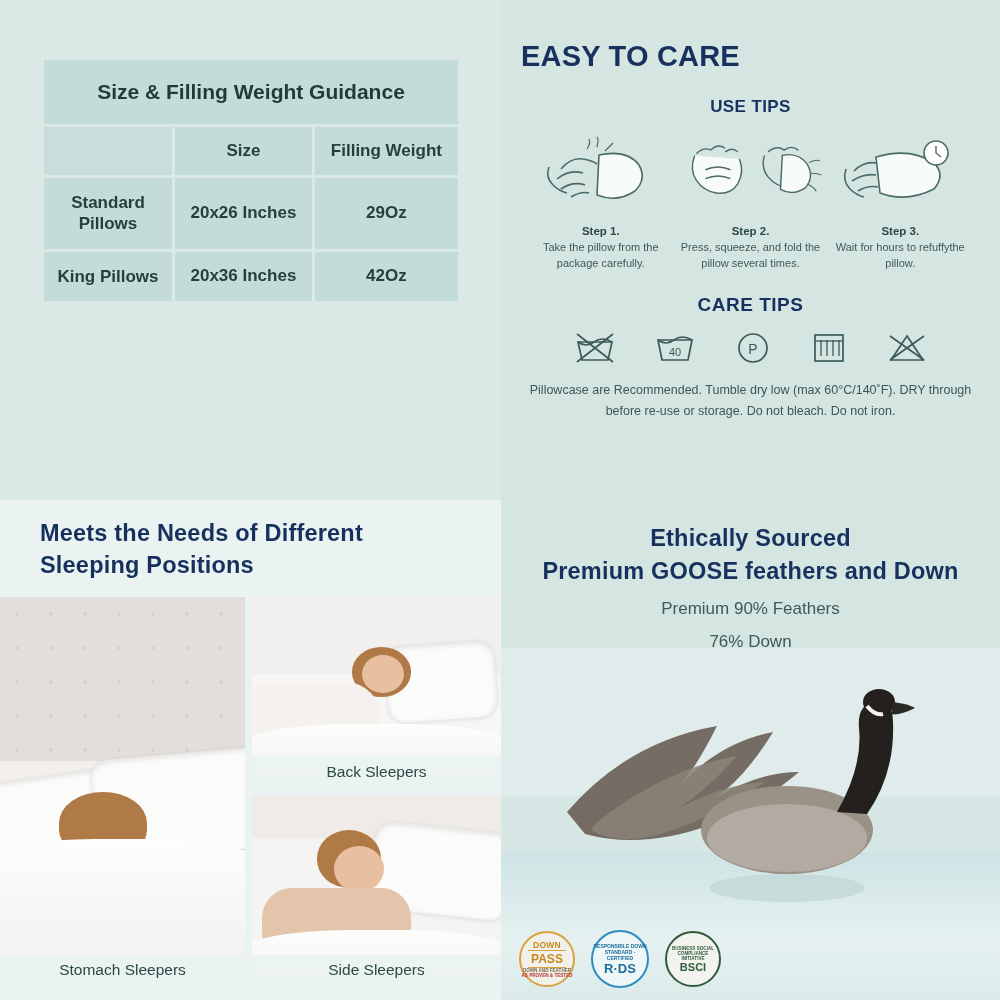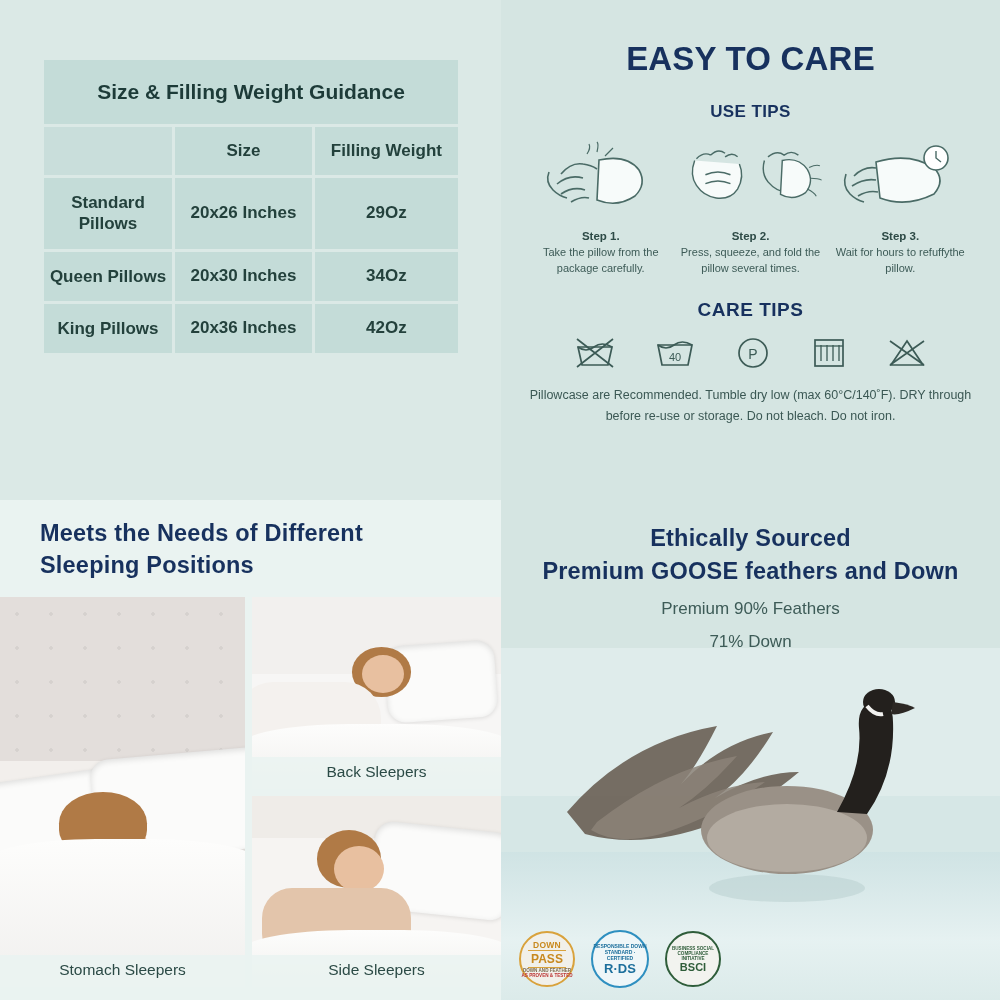--- a/index.html
+++ b/index.html
@@ -33,21 +33,21 @@
   }
   table.sizes tr.head-row td {
     font-size: 21px; padding: 20px 4px; font-weight: bold; color: #1d3b38;
   }
   table.sizes td.blank { background: #c9dedb; }
   table.sizes td.colhdr { font-size: 17px; }
   table.sizes td.rowhdr { line-height: 1.25; width: 128px; }
   table.sizes td.val { font-weight: bold; }
 
   
-  .tr-title { font-size: 33px; text-align: center; margin-top: 12px; }
+  .tr-title { font-size: 29px; margin-top: 12px; }
   .sub-head { color: #17315e; font-weight: bold; text-align: center; }
   .use-tips { font-size: 17px; margin-top: 24px; letter-spacing: .4px; }
   .steps { display: flex; justify-content: space-between; margin: 14px 6px 0 6px; }
   .step { width: 152px; text-align: center; }
   .step .art { height: 86px; display: flex; align-items: flex-end; justify-content: center; }
   .step .lbl { font-size: 11.5px; font-weight: bold; color: #2d4a46; margin-top: 8px; }
   .step .desc { font-size: 11px; color: #3d5b57; line-height: 1.45; margin-top: 3px; }
 
   .care-tips { font-size: 19px; margin-top: 22px; letter-spacing: .5px; }
   .care-icons { display: flex; justify-content: center; gap: 38px; margin-top: 14px; }
@@ -125,25 +125,20 @@
           <td class="blank"></td>
           <td class="colhdr">Size</td>
           <td class="colhdr">Filling Weight</td>
         </tr>
         <tr>
           <td class="rowhdr">Standard Pillows</td>
           <td class="val">20x26 Inches</td>
           <td class="val">29Oz</td>
         </tr>
         <tr>
-          <td class="rowhdr">Queen Pillows</td>
-          <td class="val">20x30 Inches</td>
-          <td class="val">34Oz</td>
-        </tr>
-        <tr>
           <td class="rowhdr">King Pillows</td>
           <td class="val">20x36 Inches</td>
           <td class="val">42Oz</td>
         </tr>
       </tbody>
         </table>
     </div>
   </section>
 
   <section class="q-tr">
@@ -276,21 +271,21 @@
         </div>
       </div>
     </div>
   </section>
 
   <section class="q-br">
     <div class="br-inner">
       <div class="h-navy br-title">Ethically Sourced</div>
       <div class="h-navy br-title">Premium GOOSE feathers and Down</div>
       <div class="br-sub">Premium 90% Feathers</div>
-      <div class="br-sub">71% Down</div>
+      <div class="br-sub">76% Down</div>
 
       <div class="goose-scene">
         <div class="water"></div>
         <svg width="420" height="260" viewBox="0 0 420 260" style="position:absolute;left:36px;top:14px">
 
           <path d="M30 150 q60 -70 150 -86 q-20 40 -36 58 q40 -42 92 -52 q-28 46 -58 66 q44 -26 84 -26 q-40 34 -86 52 q-70 26 -128 10 z" fill="#6b6257" opacity=".92"></path>
           <path d="M60 160 q70 -54 140 -66 q-30 34 -58 52 q46 -24 86 -26 q-48 34 -104 52 q-44 12 -70 -4 z" fill="#8c8378" opacity=".85"></path>
 
           <ellipse cx="250" cy="168" rx="86" ry="44" fill="#9a9187"></ellipse>
           <ellipse cx="250" cy="176" rx="80" ry="34" fill="#b3aba1"></ellipse>

